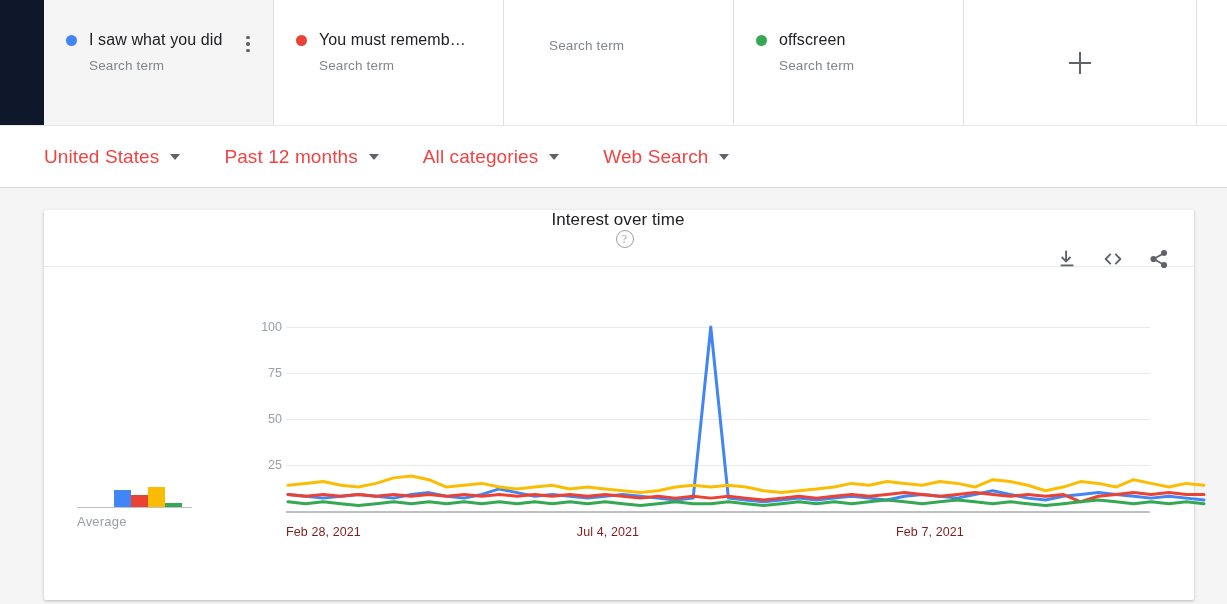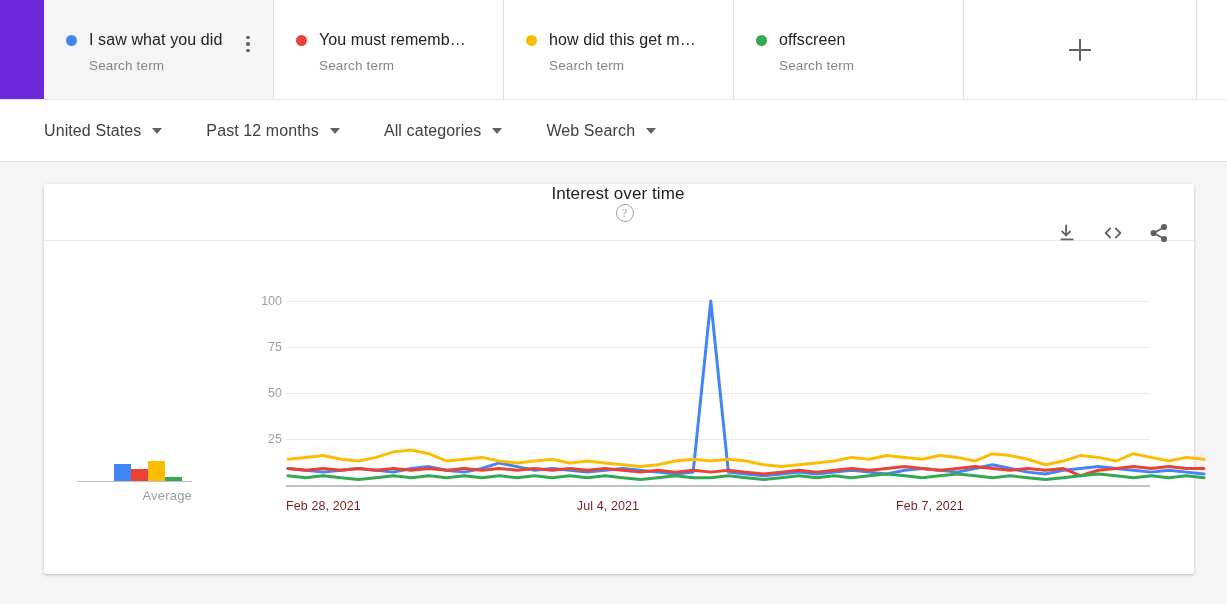--- a/index.html
+++ b/index.html
@@ -13,22 +13,22 @@
     background: #f5f5f5;
     font-family: "Liberation Sans", sans-serif;
     color: #202124;
     overflow: hidden;
     -webkit-font-smoothing: antialiased;
   }
 
   
   .terms-bar {
     display: flex;
-    height: 100px;
-    background: #6d28d9;
+    height: 126px;
+    background: #0f172a;
     box-sizing: border-box;
     border-bottom: 1px solid #e8e8e8;
   }
   .term-card {
     position: relative;
     width: 230px;
     flex: 0 0 230px;
     box-sizing: border-box;
     border-right: 1px solid #e0e0e0;
     padding: 30px 0 0 22px;
@@ -132,22 +132,22 @@
   }
   .filter {
     display: flex;
     align-items: center;
     gap: 11px;
     margin-right: 44px;
     cursor: pointer;
     white-space: nowrap;
   }
   .filter-label {
-    font-size: 16px;
-    color: #404040;
+    font-size: 19px;
+    color: #ef4444;
     letter-spacing: .1px;
   }
   .caret {
     width: 0;
     height: 0;
     border-left: 5.5px solid transparent;
     border-right: 5.5px solid transparent;
     border-top: 6px solid #5f6368;
   }
 
@@ -237,21 +237,21 @@
     bottom: 91px;
     width: 115px;
     height: 1.5px;
     background: #bdc1c6;
   }
   .avg-label {
     position: absolute;
     left: 13px;
     bottom: 70px;
     width: 115px;
-    text-align: right;
+    text-align: left;
     font-size: 13px;
     color: #9aa0a6;
     letter-spacing: .2px;
   }
 
   .main-plot {
     position: absolute;
     left: 196px;
     top: 0;
     right: 24px;
@@ -314,24 +314,20 @@
 
   <div class="term-card">
     <div class="term-head">
       <span class="term-dot" style="background:#EA4335"></span>
       <span class="term-name">You must rememb…</span>
     </div>
     <div class="term-sub">Search term</div>
   </div>
 
   <div class="term-card">
-    <div class="term-head">
-      <span class="term-dot" style="background:#FBBC04"></span>
-      <span class="term-name">how did this get m…</span>
-    </div>
     <div class="term-sub">Search term</div>
   </div>
 
   <div class="term-card">
     <div class="term-head">
       <span class="term-dot" style="background:#34A853"></span>
       <span class="term-name">offscreen</span>
     </div>
     <div class="term-sub">Search term</div>
   </div>

